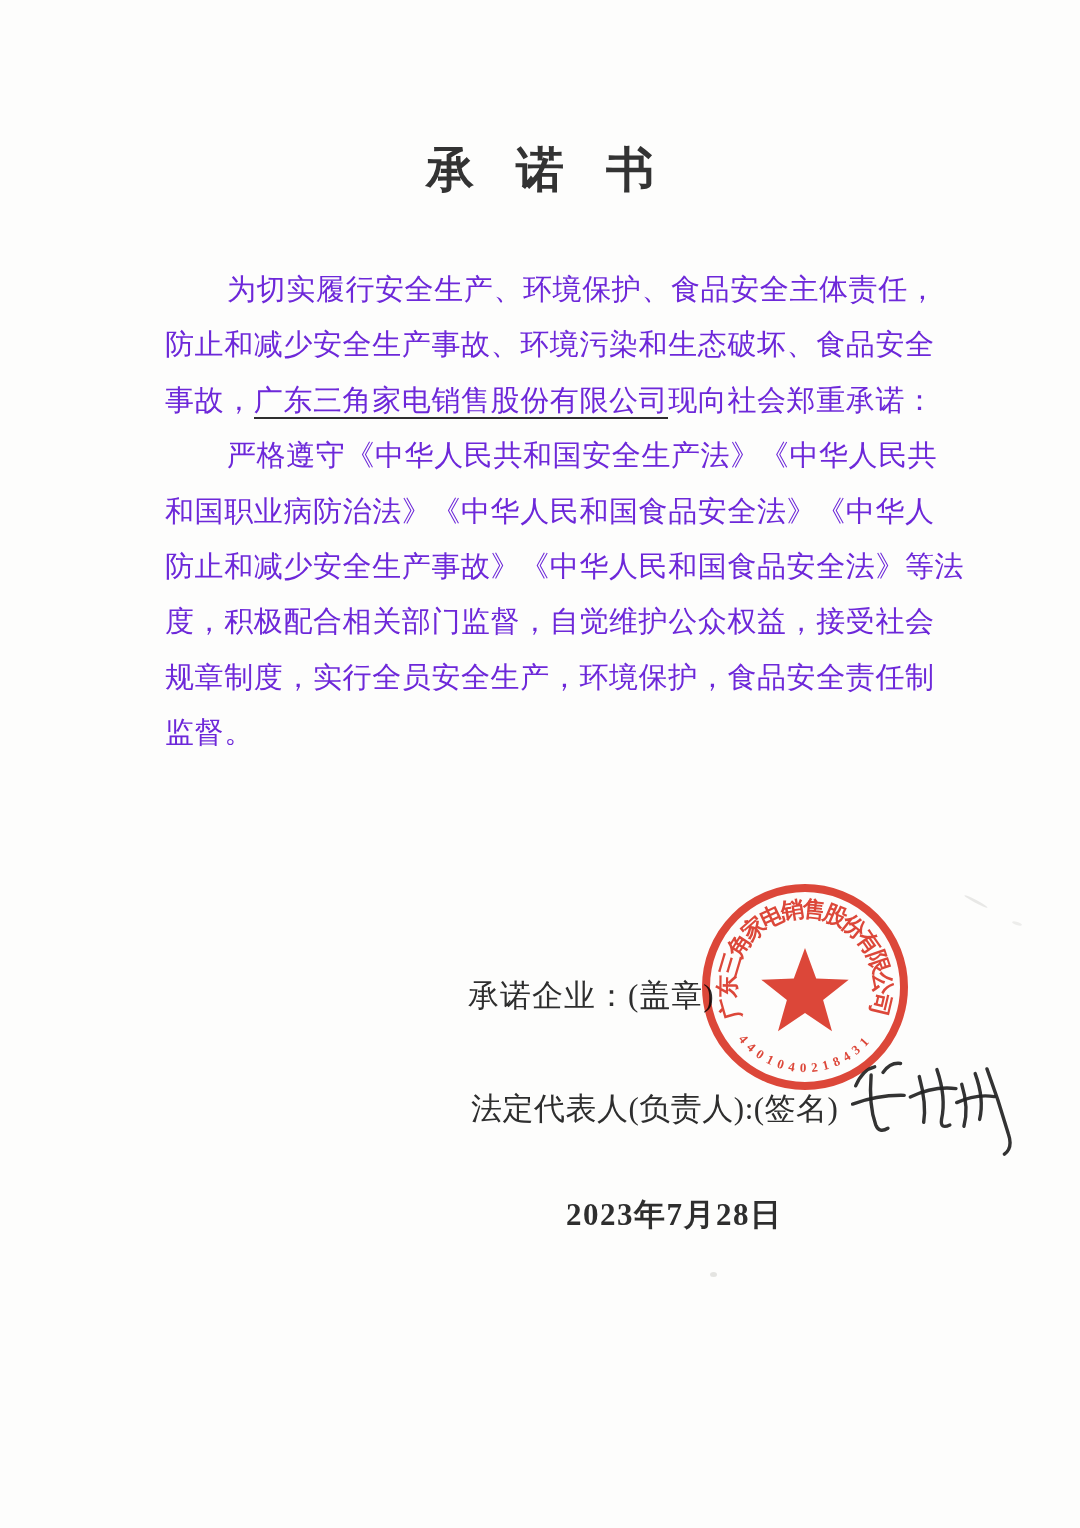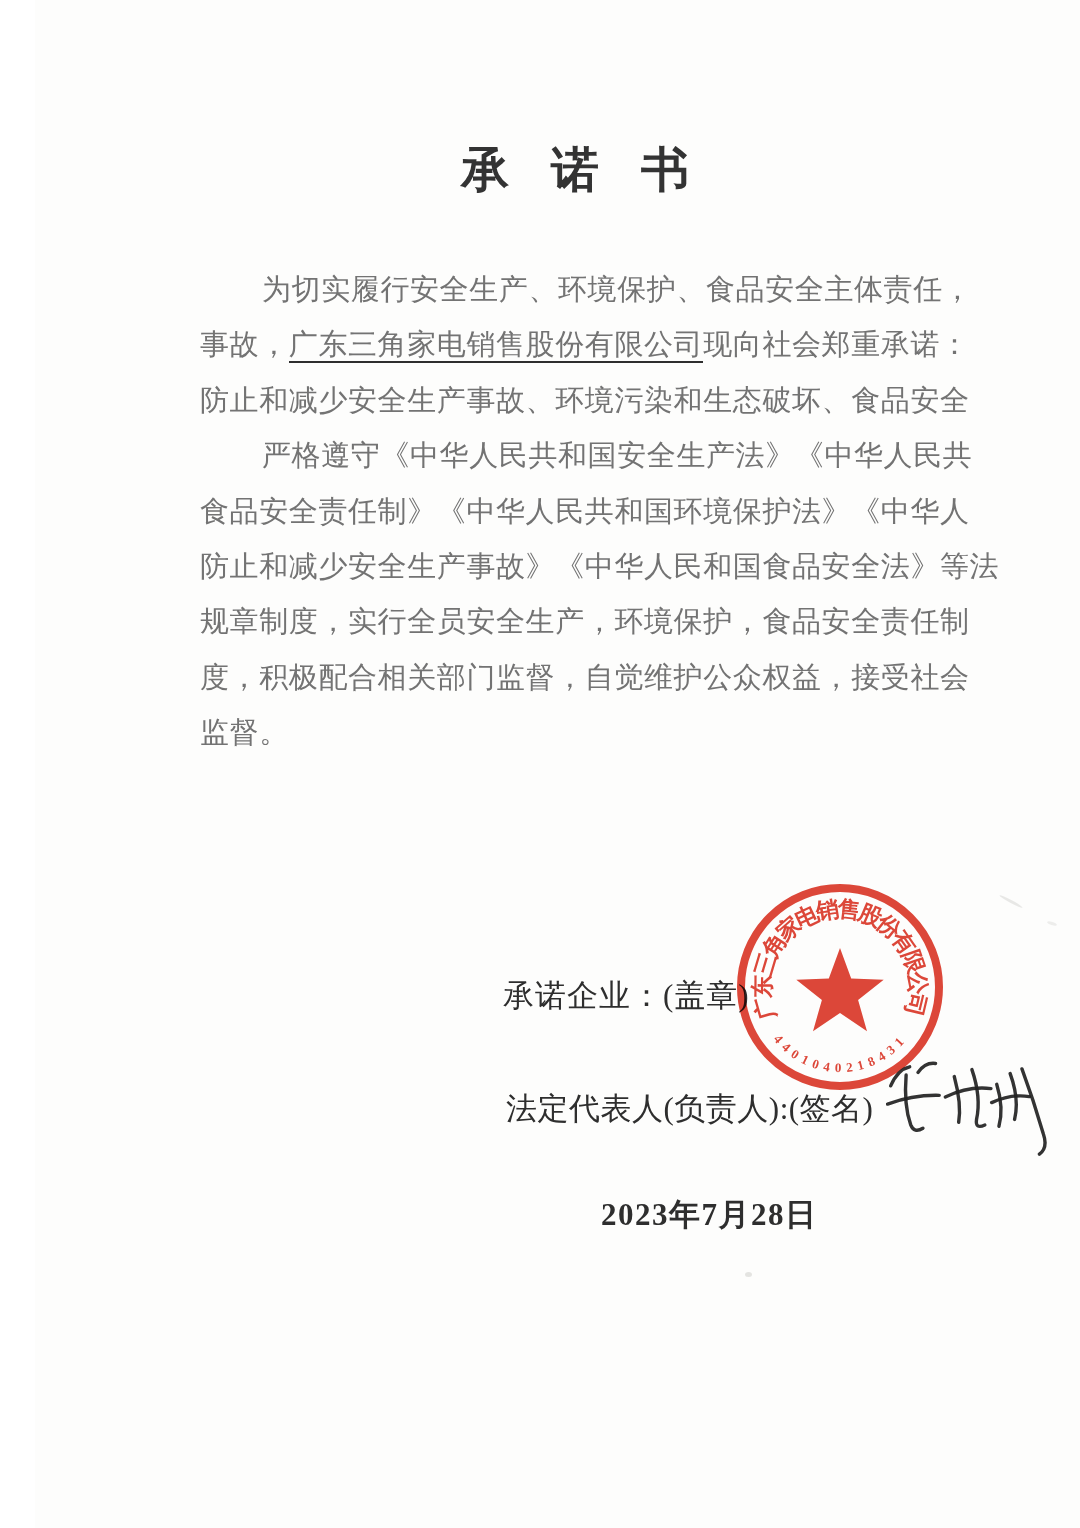--- a/index.html
+++ b/index.html
@@ -2,31 +2,31 @@
 <html style="--seal-color: #dc392a;"><head>
 <meta charset="utf-8">
 <style>
   html,body{margin:0;padding:0;}
   body{
     width:1080px;height:1528px;position:relative;overflow:hidden;
     background:#ffffff;
     font-family:"Liberation Serif","DejaVu Serif",serif;
     color:#2e2e2e;
   }
-  .page{position:absolute;inset:0;background:#fdfdfc;margin-left:35px;}
+  .page{position:absolute;inset:0;background:#fdfdfc;}
   .doc-title{
     position:absolute;top:138px;left:0;width:1080px;
     text-align:center;font-size:48px;font-weight:700;
     letter-spacing:42px;padding-left:42px;box-sizing:border-box;
     color:#333333;
   }
   .doc-body{
     position:absolute;left:165px;top:262px;width:770px;
     font-size:29px;line-height:55.4px;letter-spacing:0.6px;
-    color:#737373;
+    color:#6d28d9;
   }
   .body-line{white-space:nowrap;}
   .body-line.indent{padding-left:62px;}
   .u{border-bottom:2px solid #2e2e2e;padding-bottom:1px;}
   .sig-company{
     position:absolute;left:468px;top:975px;
     font-size:31px;letter-spacing:1px;white-space:nowrap;
   }
   .sig-rep{
     position:absolute;left:471px;top:1088px;
@@ -55,27 +55,27 @@
 </style>
 </head>
 <body>
 
 <div class="page">
 
   <div class="doc-title">承诺书</div>
 
   <div class="doc-body" id="doc-body">
       <div class="body-line indent"><span>为切实履行安全生产、环境保护、食品安全主体责任，</span></div>
+      <div class="body-line"><span>防止和减少安全生产事故、环境污染和生态破坏、食品安全</span></div>
       <div class="body-line"><span>事故，</span><span class="u">广东三角家电销售股份有限公司</span><span>现向社会郑重承诺：</span></div>
-      <div class="body-line"><span>防止和减少安全生产事故、环境污染和生态破坏、食品安全</span></div>
       <div class="body-line indent"><span>严格遵守《中华人民共和国安全生产法》《中华人民共</span></div>
-      <div class="body-line"><span>食品安全责任制》《中华人民共和国环境保护法》《中华人</span></div>
+      <div class="body-line"><span>和国职业病防治法》《中华人民和国食品安全法》《中华人</span></div>
       <div class="body-line"><span>防止和减少安全生产事故》《中华人民和国食品安全法》等法</span></div>
+      <div class="body-line"><span>度，积极配合相关部门监督，自觉维护公众权益，接受社会</span></div>
       <div class="body-line"><span>规章制度，实行全员安全生产，环境保护，食品安全责任制</span></div>
-      <div class="body-line"><span>度，积极配合相关部门监督，自觉维护公众权益，接受社会</span></div>
       <div class="body-line"><span>监督。</span></div>
     </div>
 
   <div class="sig-company">承诺企业：(盖章)</div>
 
   <div class="sig-rep">法定代表人(负责人):(签名)</div>
 
   <div class="doc-date">2023年7月28日</div>
 
   <svg class="seal-svg" width="260" height="260" viewBox="0 0 260 260">

